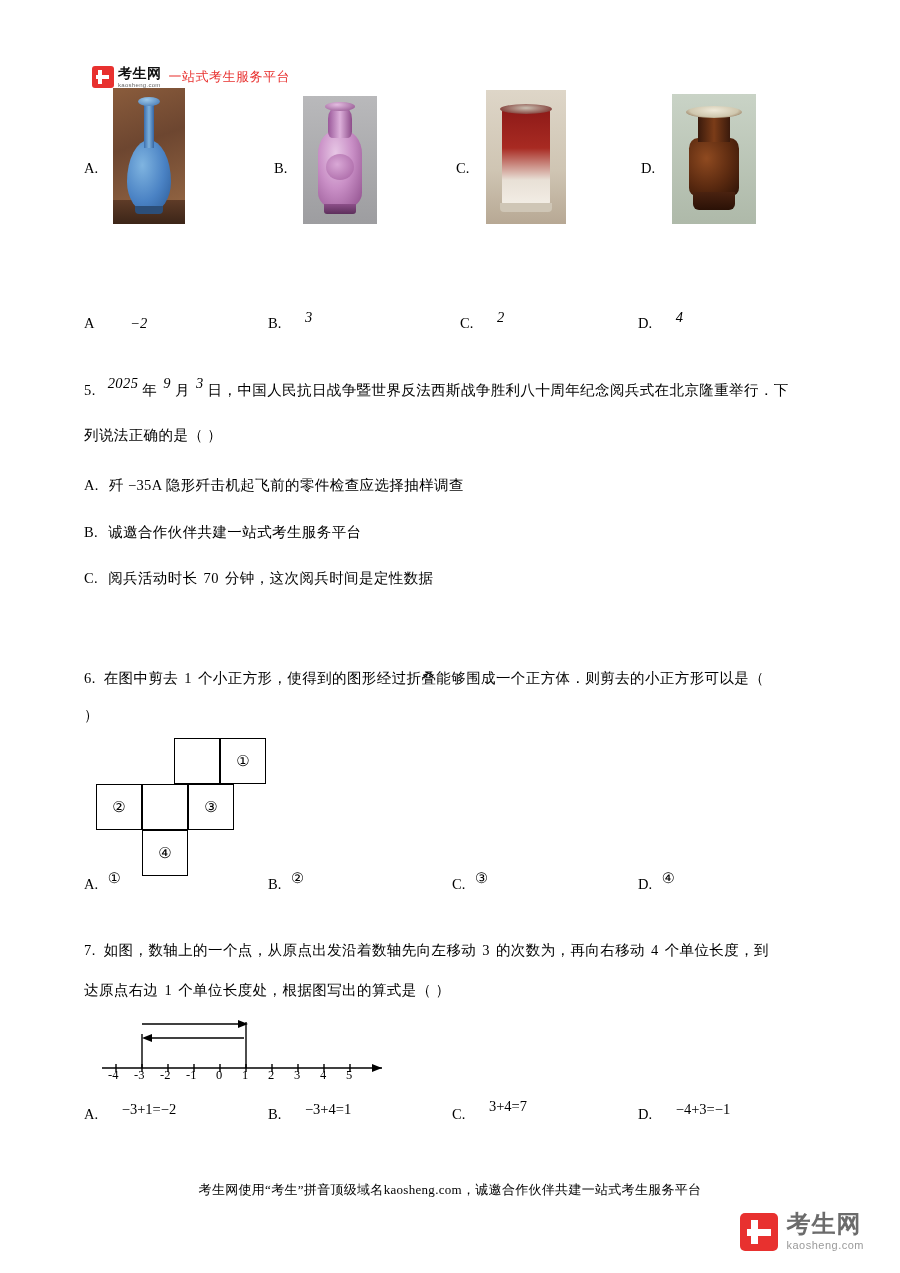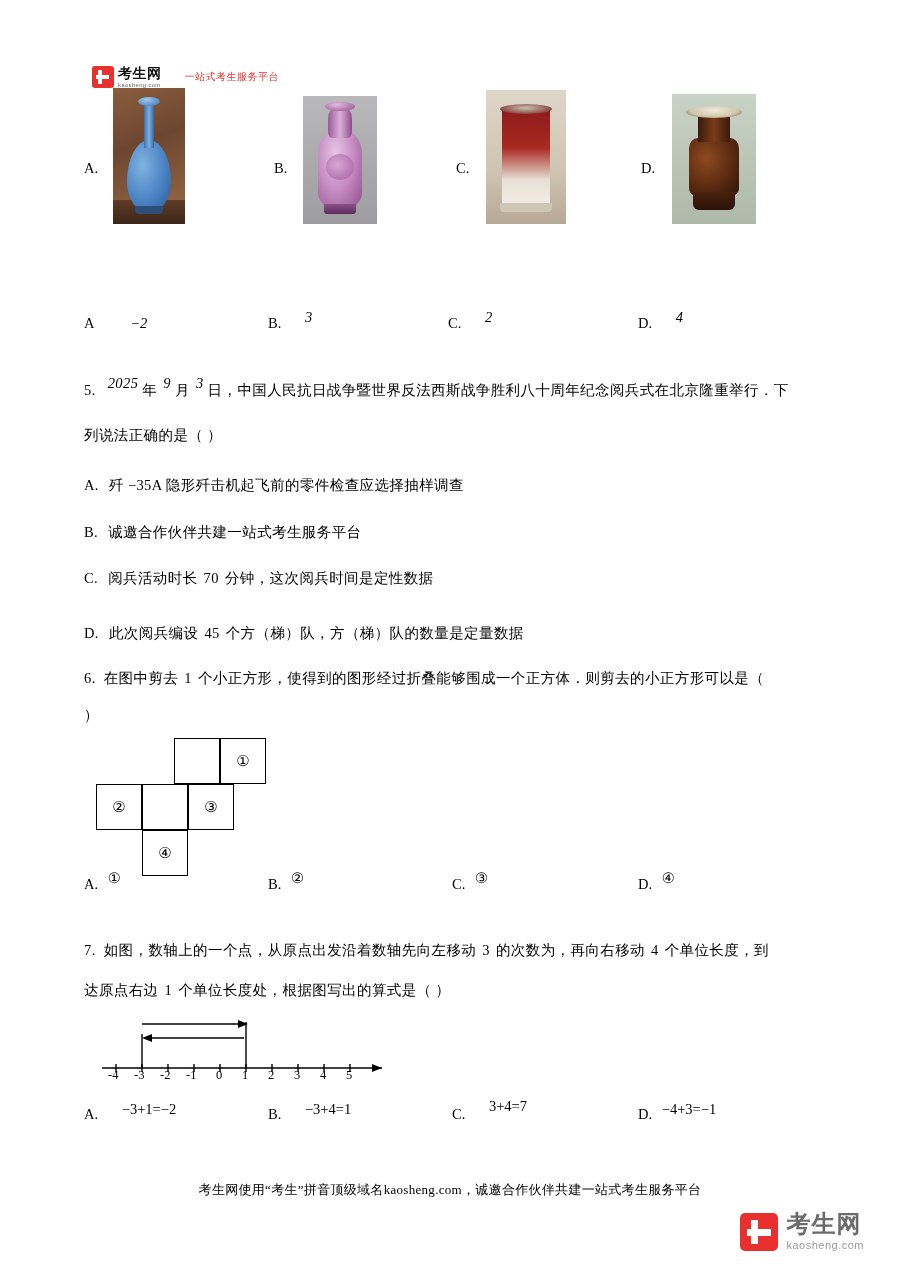--- a/index.html
+++ b/index.html
@@ -65,23 +65,23 @@
   }
   .logo-en {
     font-family: "Liberation Sans", sans-serif;
     font-size: 6px;
     color: #666666;
     letter-spacing: 0.3px;
     margin-top: 2px;
   }
   .logo-slogan {
     font-family: "Liberation Sans", sans-serif;
-    font-size: 10px;
+    font-size: 13px;
     color: #e8312f;
-    margin-left: 23px;
+    margin-left: 7px;
     letter-spacing: 0.5px;
   }
 
   
   .q {
     position: absolute;
     font-size: 14.5px;
     line-height: 30px;
     letter-spacing: 0.4px;
     white-space: nowrap;
@@ -331,21 +331,21 @@
   </div>
 
   <div class="opt" style="left:84px; top:315px;">
     <span class="lbl">A</span>
     <span class="math" style="margin-left:26px;">−2</span>
   </div>
   <div class="opt" style="left:268px; top:315px;">
     <span class="lbl">B.</span>
     <span class="math" style="margin-left:14px; position:relative; top:-6px;">3</span>
   </div>
-  <div class="opt" style="left:448px; top:315px;">
+  <div class="opt" style="left:460px; top:315px;">
     <span class="lbl">C.</span>
     <span class="math" style="margin-left:14px; position:relative; top:-6px;">2</span>
   </div>
   <div class="opt" style="left:638px; top:315px;">
     <span class="lbl">D.</span>
     <span class="math" style="margin-left:14px; position:relative; top:-6px;">4</span>
   </div>
 
   <div class="q" style="left:84px; top:375px;">
     <span>5.</span>
@@ -366,26 +366,20 @@
   </div>
   <div class="q" style="left:84px; top:517px;">
     <span>B.</span>
     <span style="margin-left:6px;">诚邀合作伙伴共建一站式考生服务平台</span>
   </div>
   <div class="q" style="left:84px; top:563px;">
     <span>C.</span>
     <span style="margin-left:6px;">阅兵活动时长</span>
     <span class="mathu" style="margin:0 2px;">70</span>
     <span>分钟，这次阅兵时间是定性数据</span>
-  </div>
-  <div class="q" style="left:84px; top:618px;">
-    <span>D.</span>
-    <span style="margin-left:6px;">此次阅兵编设</span>
-    <span class="mathu" style="margin:0 2px;">45</span>
-    <span>个方（梯）队，方（梯）队的数量是定量数据</span>
   </div>
 
   <div class="q" style="left:84px; top:663px;">
     <span>6.</span>
     <span style="margin-left:4px;">在图中剪去</span>
     <span class="mathu" style="margin:0 2px;">1</span>
     <span>个小正方形，使得到的图形经过折叠能够围成一个正方体．则剪去的小正方形可以是（</span>
   </div>
   <div class="q" style="left:84px; top:700px;">）</div>
 
@@ -478,21 +472,21 @@
   <div class="opt" style="left:268px; top:1106px;">
     <span class="lbl">B.</span>
     <span class="mathu" style="margin-left:14px; position:relative; top:-5px;">−3+4=1</span>
   </div>
   <div class="opt" style="left:452px; top:1106px;">
     <span class="lbl">C.</span>
     <span class="mathu" style="margin-left:14px; position:relative; top:-8px;">3+4=7</span>
   </div>
   <div class="opt" style="left:638px; top:1106px;">
     <span class="lbl">D.</span>
-    <span class="mathu" style="position:relative; top:-5px;">−4+3=−1</span>
+    <span class="mathu" style="margin-left:14px; position:relative; top:-5px;">−4+3=−1</span>
   </div>
 
   <div class="footer-note">考生网使用“考生”拼音顶级域名kaosheng.com，诚邀合作伙伴共建一站式考生服务平台</div>
 
   <div class="footer-logo">
     <div class="mark"></div>
     <div class="ftext">
       <span class="fcn">考生网</span>
       <span class="fen">kaosheng.com</span>
     </div>

